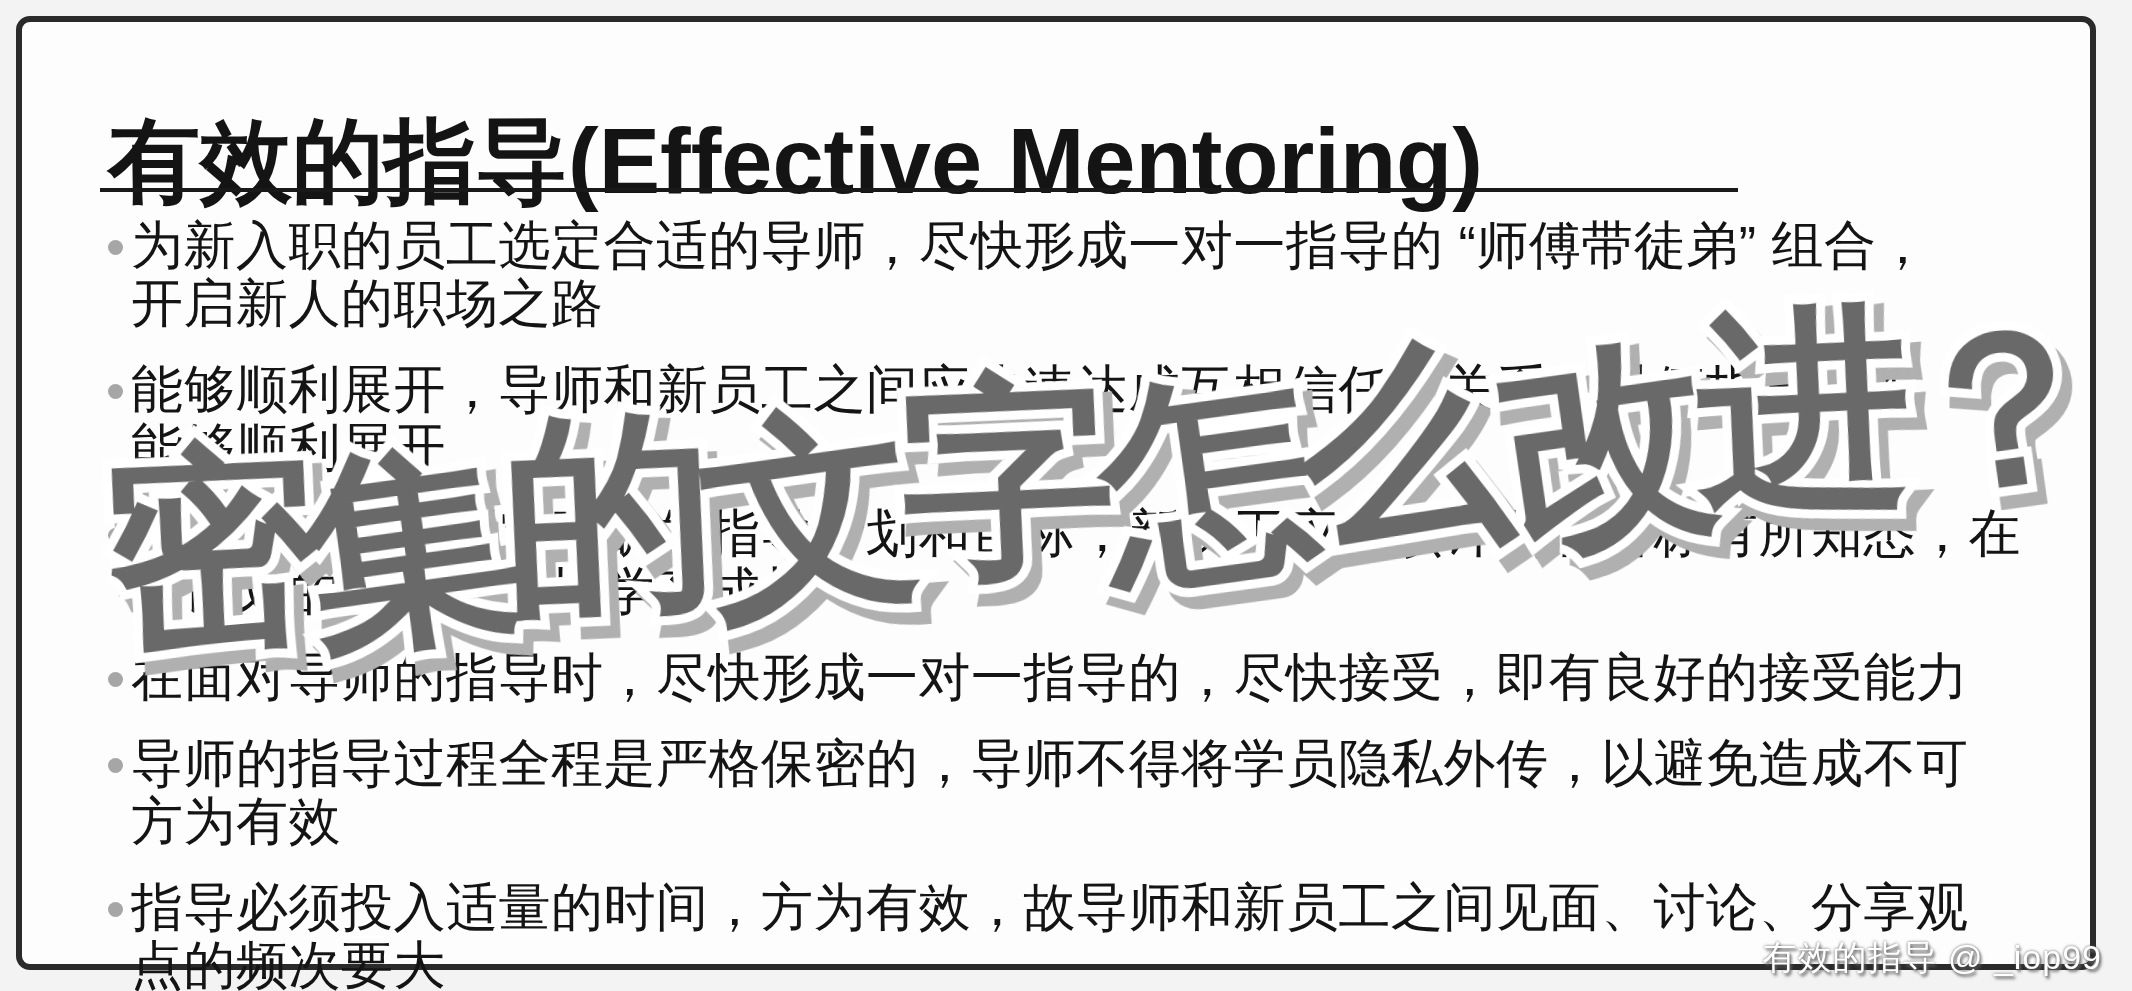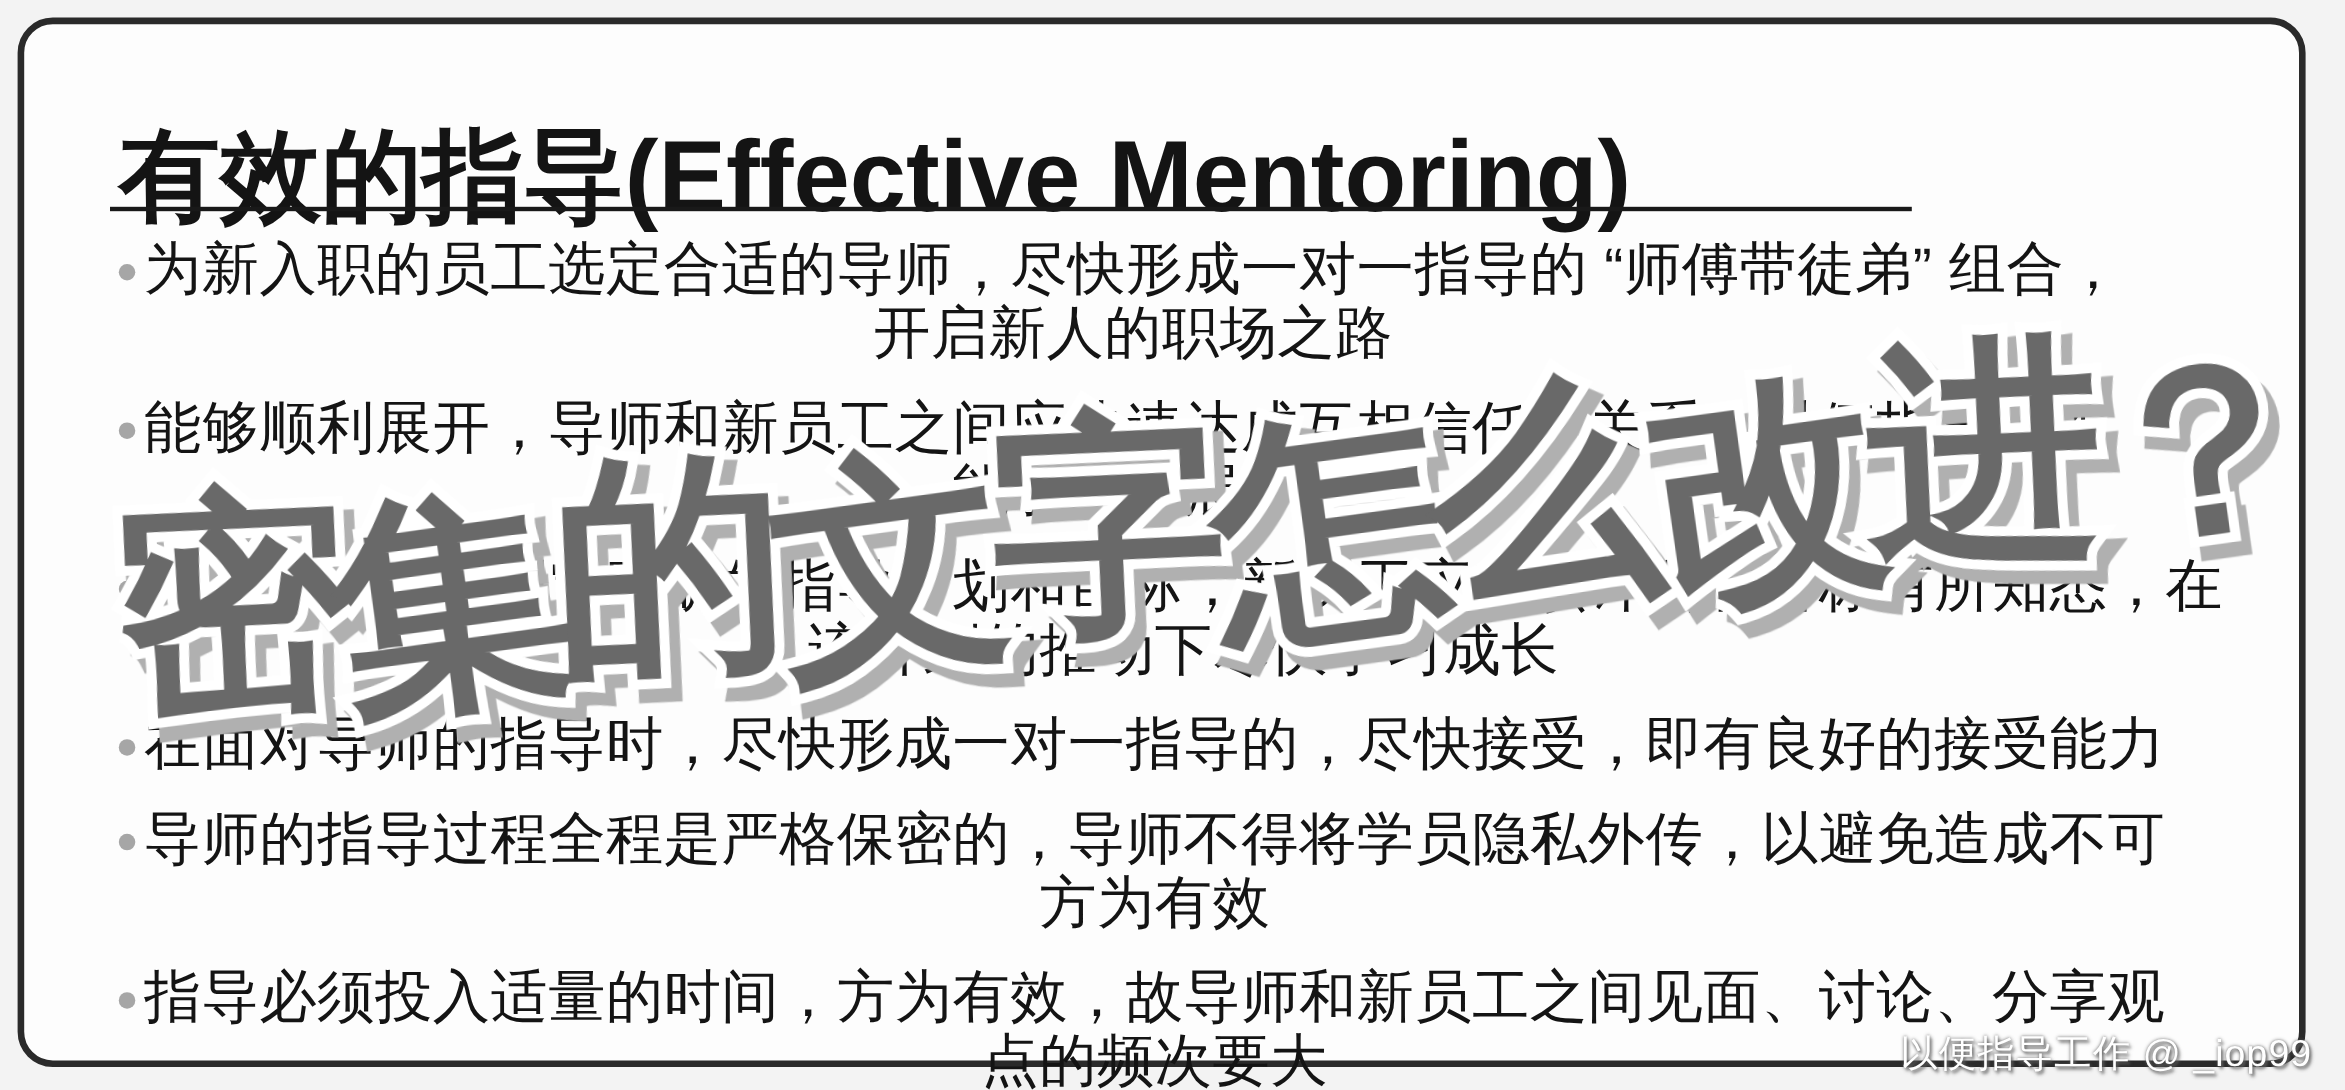--- a/index.html
+++ b/index.html
@@ -4,21 +4,21 @@
 <style>
   html,body{margin:0;padding:0;}
   body{
     width:2132px;height:991px;position:relative;overflow:hidden;
     background:#f3f3f3;
     font-family:"Liberation Sans","DejaVu Sans",sans-serif;
   }
   .slide{
     position:absolute;left:16px;top:16px;width:2080px;height:954px;
     box-sizing:border-box;background:#fdfdfd;
-    border:6px solid var(--border,#2a2a2a);border-radius:32px;text-align:center;
+    border:6px solid var(--border,#2a2a2a);border-radius:14px;
   }
   .title{
     position:absolute;left:86px;top:22px;
     font-size:92px;line-height:110px;color:var(--text,#141414);
     white-space:nowrap;
   }
   .title-rule{
     position:absolute;left:78px;top:166px;width:1638px;height:4px;
     background:#191919;
   }
@@ -95,13 +95,13 @@
 点的频次要大</span>
       </div>
     </div>
 </div>
 
 <div class="overlay">
   <div class="layer stroke"><span>密</span><span>集</span><span>的</span><span>文</span><span>字</span><span>怎</span><span>么</span><span>改</span><span>进</span><span>？</span></div>
   <div class="layer fill"><span>密</span><span>集</span><span>的</span><span>文</span><span>字</span><span>怎</span><span>么</span><span>改</span><span>进</span><span>？</span></div>
 </div>
 
-<div class="watermark">以便指导工作 @ _iop99</div>
+<div class="watermark">有效的指导 @ _iop99</div>
 
 </body></html>

